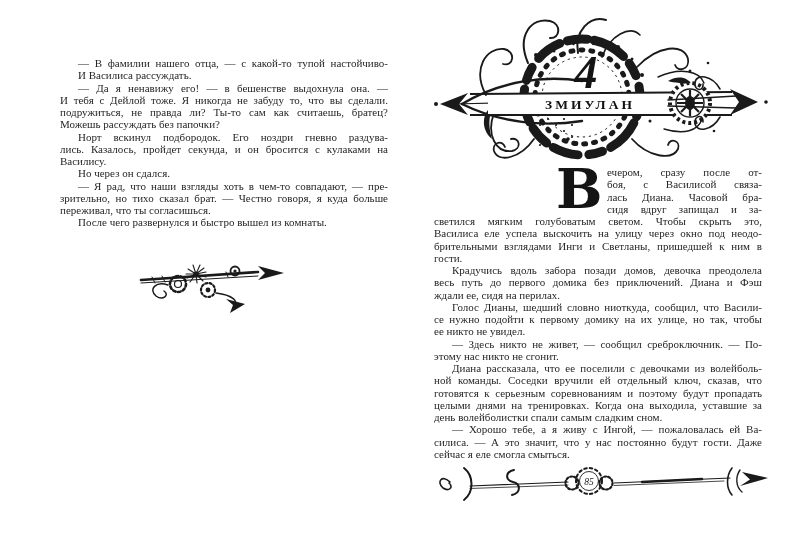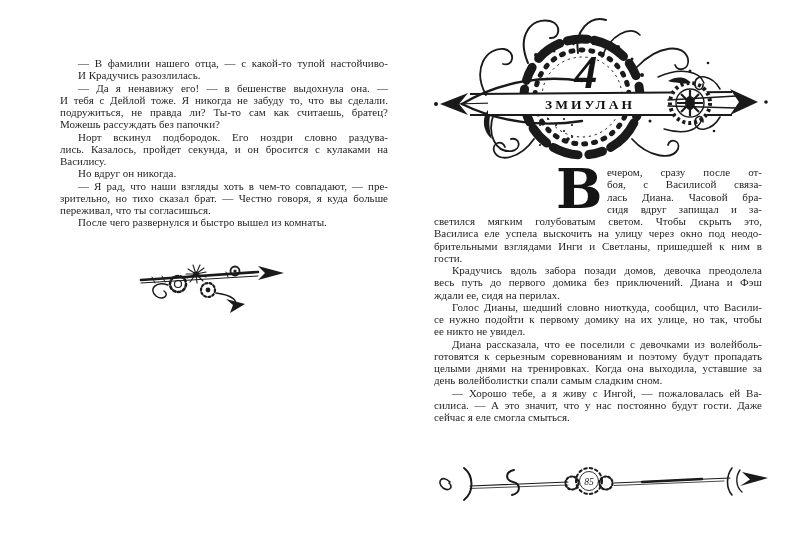--- a/index.html
+++ b/index.html
@@ -34,35 +34,35 @@
 </head>
 <body>
 
 <div>
 
   <div class="page-text" id="left-text">
     <div>
       <div class="ln j ind">— В фамилии нашего отца, — с какой-то тупой настойчиво-</div>
     </div>
     <div>
-      <div class="ln ind">И Крадучись разозлилась.</div>
+      <div class="ln ind">И Василиса рассуждать.</div>
     </div>
     <div>
       <div class="ln j ind">— Да я ненавижу его! — в бешенстве выдохнула она. —</div>
       <div class="ln j">И тебя с Дейлой тоже. Я никогда не забуду то, что вы сделали.</div>
       <div class="ln j">подружиться, не правда ли? Ты-то сам как считаешь, братец?</div>
       <div class="ln">Можешь рассуждать без папочки?</div>
     </div>
     <div>
-      <div class="ln j ind">Норт вскинул подбородок. Его ноздри словно раздува-</div>
+      <div class="ln j ind">Норт вскинул подбородок. Его ноздри гневно раздува-</div>
       <div class="ln j">лись. Казалось, пройдет секунда, и он бросится с кулаками на</div>
       <div class="ln">Василису.</div>
     </div>
     <div>
-      <div class="ln ind">Но вдруг он никогда.</div>
+      <div class="ln ind">Но через он сдался.</div>
     </div>
     <div>
       <div class="ln j ind">— Я рад, что наши взгляды хоть в чем-то совпадают, — пре-</div>
       <div class="ln j">зрительно, но тихо сказал брат. — Честно говоря, я куда больше</div>
       <div class="ln">переживал, что ты согласишься.</div>
     </div>
     <div>
       <div class="ln ind">После чего развернулся и быстро вышел из комнаты.</div>
     </div>
   </div>
@@ -197,21 +197,26 @@
       <div class="ln j ind">Крадучись вдоль забора позади домов, девочка преодолела</div>
       <div class="ln j">весь путь до первого домика без приключений. Диана и Фэш</div>
       <div class="ln">ждали ее, сидя на перилах.</div>
     </div>
     <div>
       <div class="ln j ind">Голос Дианы, шедший словно ниоткуда, сообщил, что Васили-</div>
       <div class="ln j">се нужно подойти к первому домику на их улице, но так, чтобы</div>
       <div class="ln">ее никто не увидел.</div>
     </div>
     <div>
+      <div class="ln j ind">— Здесь никто не живет, — сообщил среброключник. — По-</div>
+      <div class="ln">этому нас никто не сгонит.</div>
+    </div>
+    <div>
       <div class="ln j ind">Диана рассказала, что ее поселили с девочками из волейболь-</div>
+      <div class="ln j">ной команды. Соседки вручили ей отдельный ключ, сказав, что</div>
       <div class="ln j">готовятся к серьезным соревнованиям и поэтому будут пропадать</div>
       <div class="ln j">целыми днями на тренировках. Когда она выходила, уставшие за</div>
       <div class="ln">день волейболистки спали самым сладким сном.</div>
     </div>
     <div>
       <div class="ln j ind">— Хорошо тебе, а я живу с Ингой, — пожаловалась ей Ва-</div>
       <div class="ln j">силиса. — А это значит, что у нас постоянно будут гости. Даже</div>
       <div class="ln">сейчас я еле смогла смыться.</div>
     </div>
   </div>

